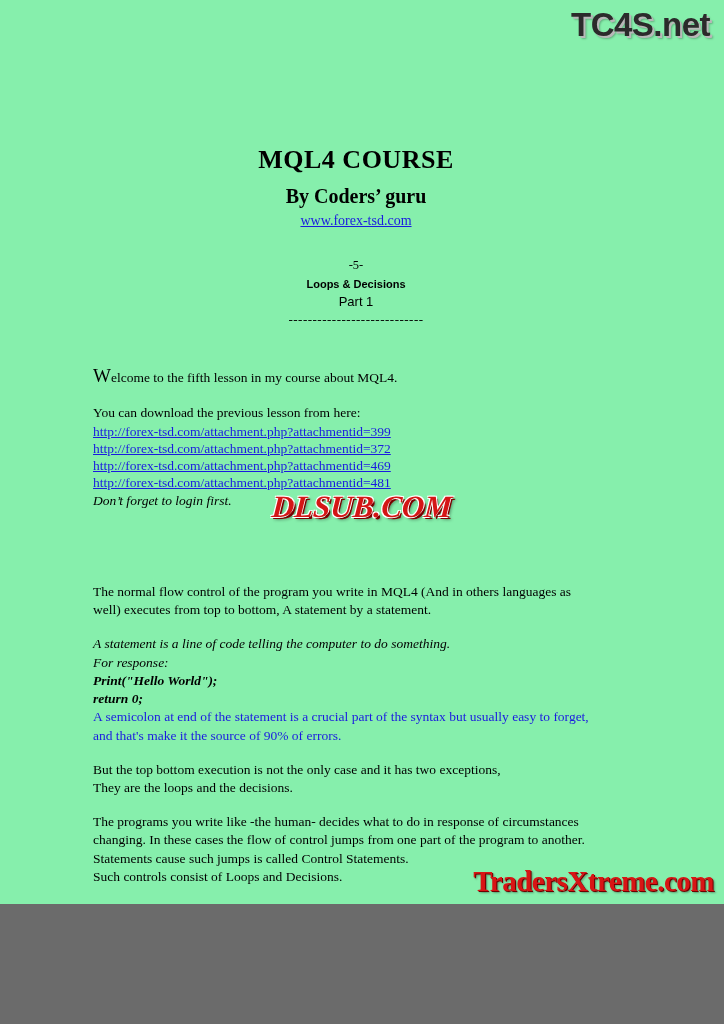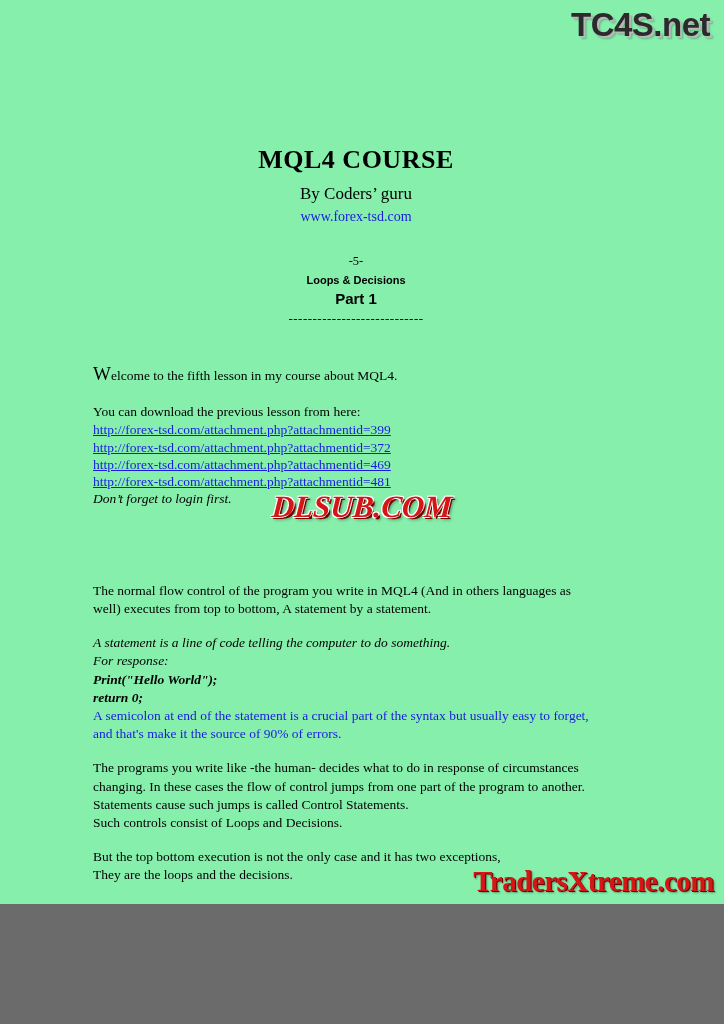--- a/index.html
+++ b/index.html
@@ -77,46 +77,48 @@
     text-align: center;
     margin-top: 142px;
   }
   .doc-title {
     font-size: 26px;
     font-weight: bold;
     letter-spacing: 0.5px;
     margin: 0 0 6px 0;
   }
   .byline {
-    font-size: 17px;
+    font-size: 20px;
     margin: 0 0 2px 0;
+    font-weight: bold;
   }
   .site-link {
     font-size: 14px;
     color: #1a1ae0;
+    text-decoration: underline;
   }
 
   .lesson-block {
     text-align: center;
     margin-top: 26px;
     font-family: "Liberation Sans", sans-serif;
   }
   .lesson-num {
     font-size: 12.5px;
     font-family: "Liberation Serif", serif;
     margin-bottom: 3px;
   }
   .lesson-name {
     font-weight: bold;
     font-size: 11px;
     margin-bottom: 1px;
   }
   .lesson-part {
-    font-weight: bold;
-    font-size: 15px;
+    font-weight: normal;
+    font-size: 13px;
     margin-bottom: 1px;
   }
   .lesson-rule {
     font-family: "Liberation Serif", serif;
     font-size: 13px;
     letter-spacing: 0.5px;
   }
 
   .body-block { margin-top: 34px; }
 
@@ -189,30 +191,30 @@
       <p class="para">
         <span class="italic">A statement is a line of code telling the computer to do something.</span><br>
         <span class="italic">For response:</span><br>
         <span class="bolditalic">Print("Hello World");</span><br>
         <span class="bolditalic">return 0;</span><br>
         <span class="blue-italic">A semicolon at end of the statement is a crucial part of the syntax but usually easy to forget,</span><br>
         <span class="blue-italic">and that's make it the source of 90% of errors.</span>
       </p>
 
       <p class="para">
+        <span>But the top bottom execution is not the only case and it has two exceptions,</span><br>
+        <span>They are the loops and the decisions.</span>
+      </p>
+
+      <p class="para">
         <span>The programs you write like -the human- decides what to do in response of circumstances</span><br>
         <span>changing. In these cases the flow of control jumps from one part of the program to another.</span><br>
         <span>Statements cause such jumps is called Control Statements.</span><br>
         <span>Such controls consist of Loops and Decisions.</span>
       </p>
 
-      <p class="para">
-        <span>But the top bottom execution is not the only case and it has two exceptions,</span><br>
-        <span>They are the loops and the decisions.</span>
-      </p>
-
     </div>
   </div>
 
   <div class="wm-mid">DLSUB.COM</div>
   <div class="wm-bottom">TradersXtreme.com</div>
 
 </div>
 
 </body></html>

